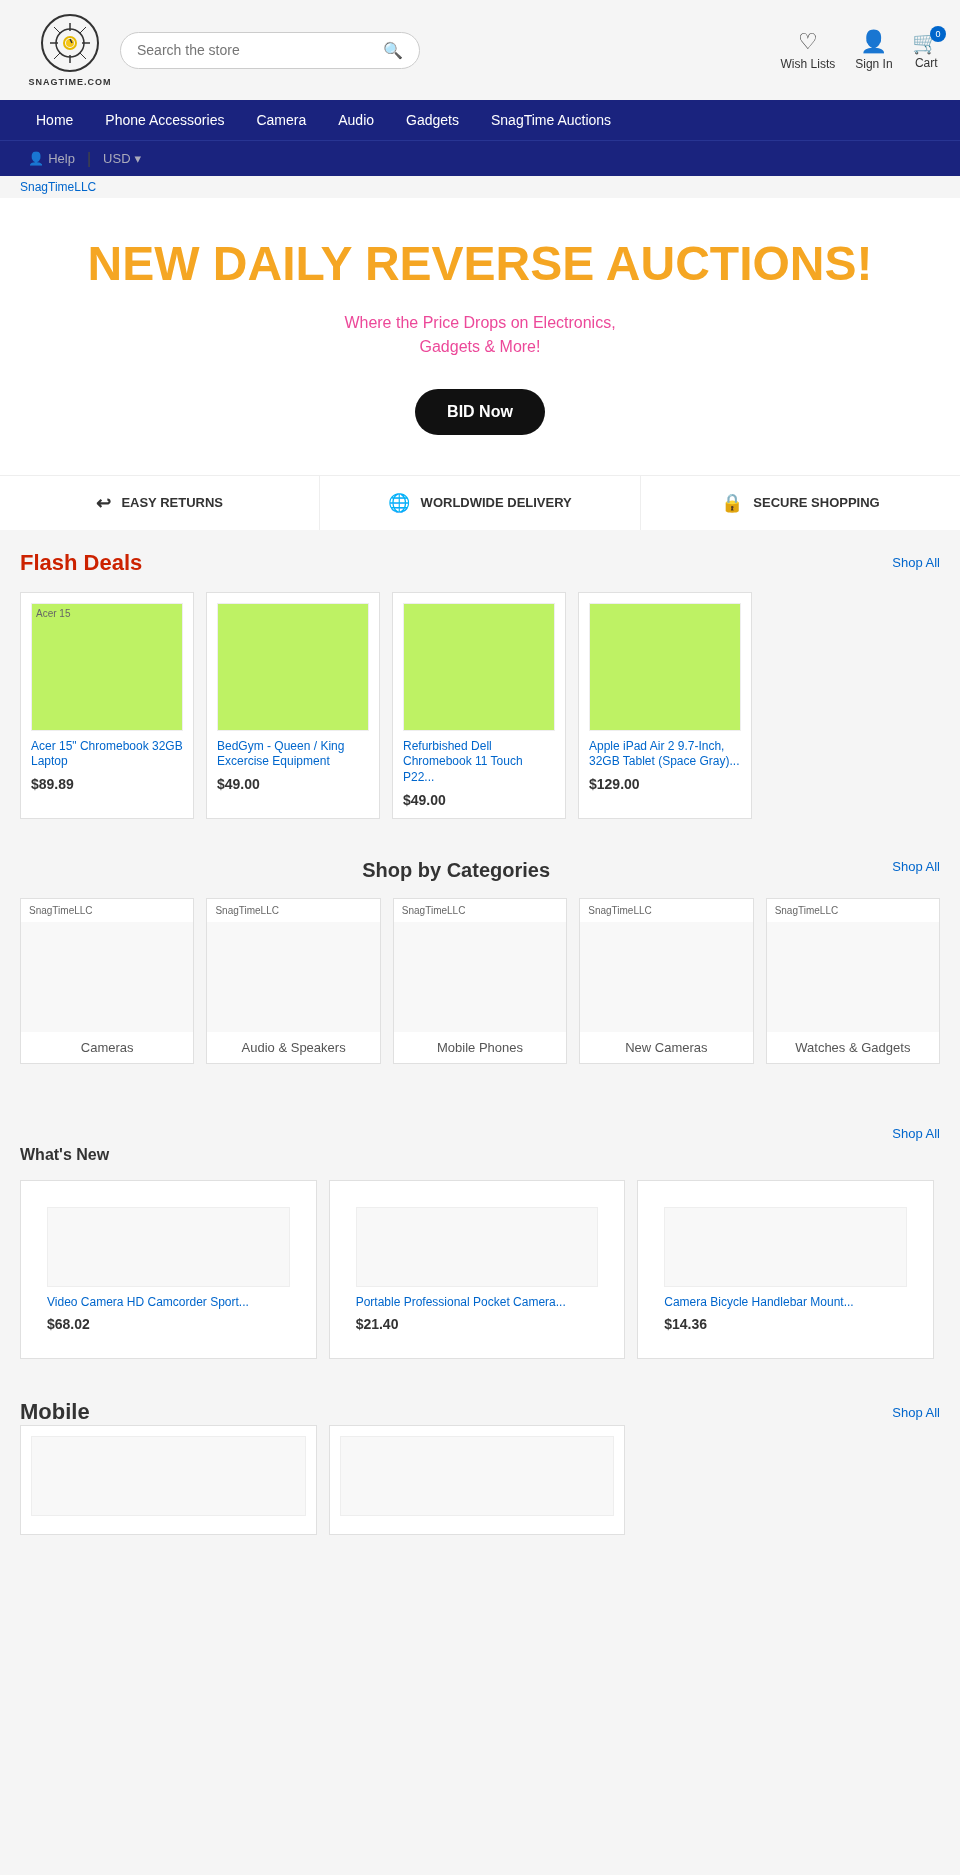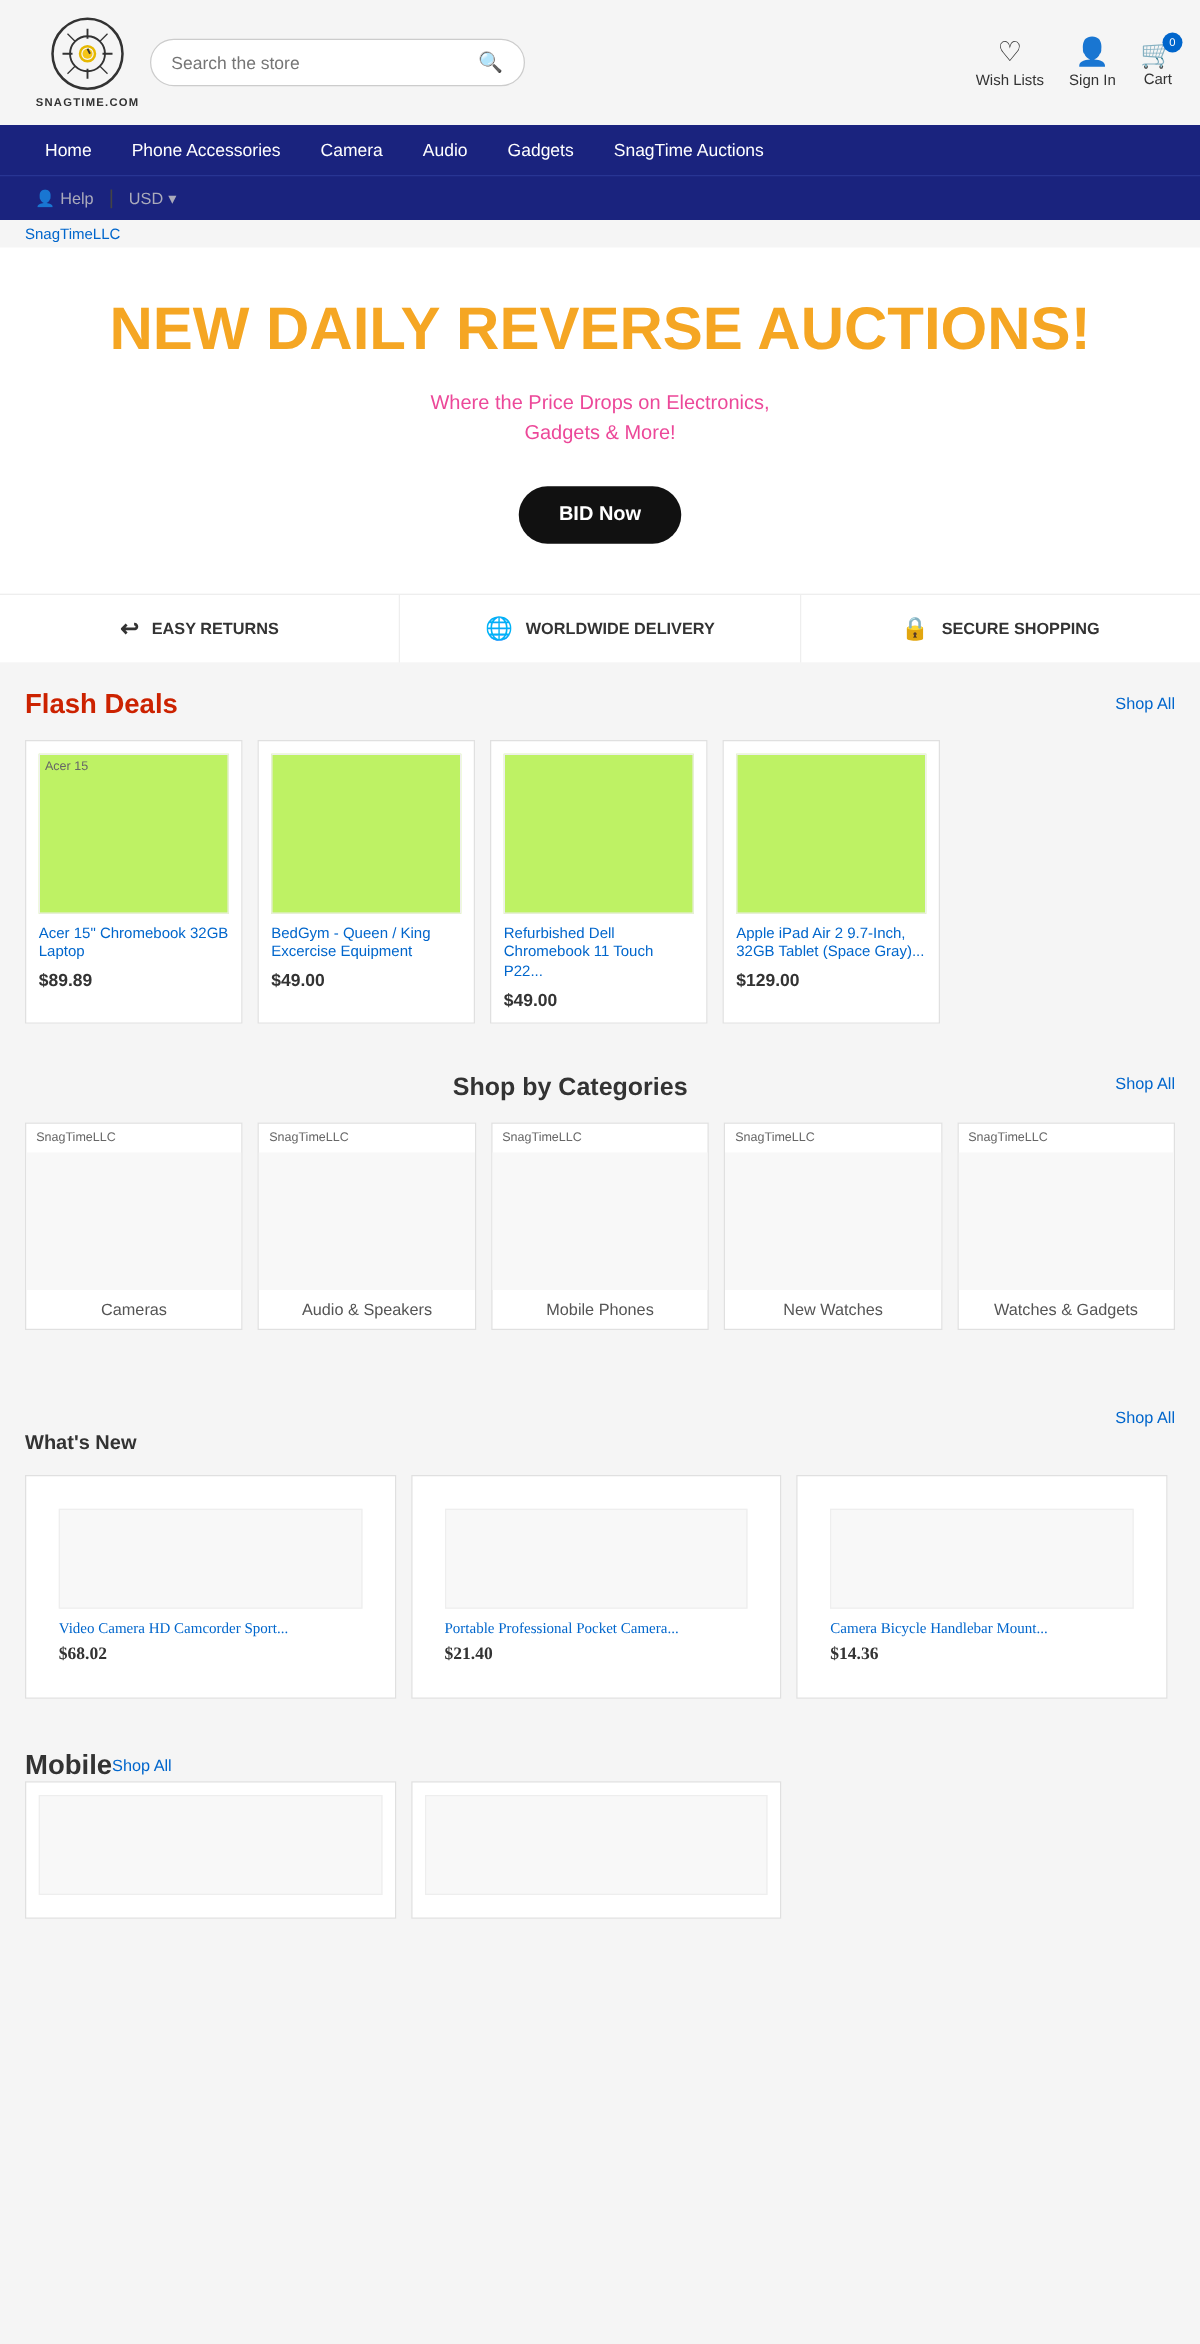--- a/index.html
+++ b/index.html
@@ -60,28 +60,28 @@
     .cat-title { font-size: 20px; font-weight: bold; color: #333; text-align: center; flex: 1; }
     .cat-grid { display: flex; gap: 12px; }
     .cat-card { background: white; border: 1px solid #e0e0e0; flex: 1; display: flex; flex-direction: column; align-items: center; }
     .cat-brand { font-size: 10px; color: #666; padding: 6px 8px; align-self: flex-start; }
     .cat-img { width: 100%; height: 110px; background: #f8f8f8; }
     .cat-name { font-size: 13px; color: #555; padding: 8px; text-align: center; }
 
     
     .whats-new { padding: 20px; background: #f5f5f5; }
     .new-grid { display: flex; gap: 12px; }
-    .new-card { background: white; border: 1px solid #e0e0e0; padding: 26px; flex: 0 0 calc(33.33% - 10px); font-family: Liberation Serif, serif; }
+    .new-card { background: white; border: 1px solid #e0e0e0; padding: 26px; flex: 0 0 calc(33.33% - 10px); }
     .new-img { width: 100%; height: 80px; background: #f8f8f8; border: 1px solid #eee; margin-bottom: 8px; }
     .new-name { font-size: 12px; color: #0066cc; margin-bottom: 6px; line-height: 1.3; }
     .new-price { font-size: 14px; font-weight: bold; color: #333; }
 
     
     .mobile-section { padding: 20px; background: #f5f5f5; }
-    .mobile-header { display: flex; align-items: center; }
+    .mobile-header { display: flex; justify-content: space-between; align-items: center; }
     .mobile-title { font-size: 22px; font-weight: bold; color: #333; }
     .mobile-grid { display: flex; gap: 12px; }
     .mobile-card { background: white; border: 1px solid #e0e0e0; padding: 10px; flex: 0 0 calc(33.33% - 10px); }
     .mobile-img { width: 100%; height: 80px; background: #f8f8f8; border: 1px solid #eee; margin-bottom: 8px; }
 
     .section-title-black { font-size: 16px; font-weight: bold; color: #333; margin-top: 42px; }
   </style>
 </head>
 <body>
 
@@ -236,21 +236,21 @@
       <div class="cat-name">Audio &amp; Speakers</div>
     </div>
     <div class="cat-card">
       <span class="cat-brand">SnagTimeLLC</span>
       <div class="cat-img"></div>
       <div class="cat-name">Mobile Phones</div>
     </div>
     <div class="cat-card">
       <span class="cat-brand">SnagTimeLLC</span>
       <div class="cat-img"></div>
-      <div class="cat-name">New Watches</div>
+      <div class="cat-name">New Cameras</div>
     </div>
     <div class="cat-card">
       <span class="cat-brand">SnagTimeLLC</span>
       <div class="cat-img"></div>
       <div class="cat-name">Watches &amp; Gadgets</div>
     </div>
   </div>
 </div>
 
 <div class="whats-new">

